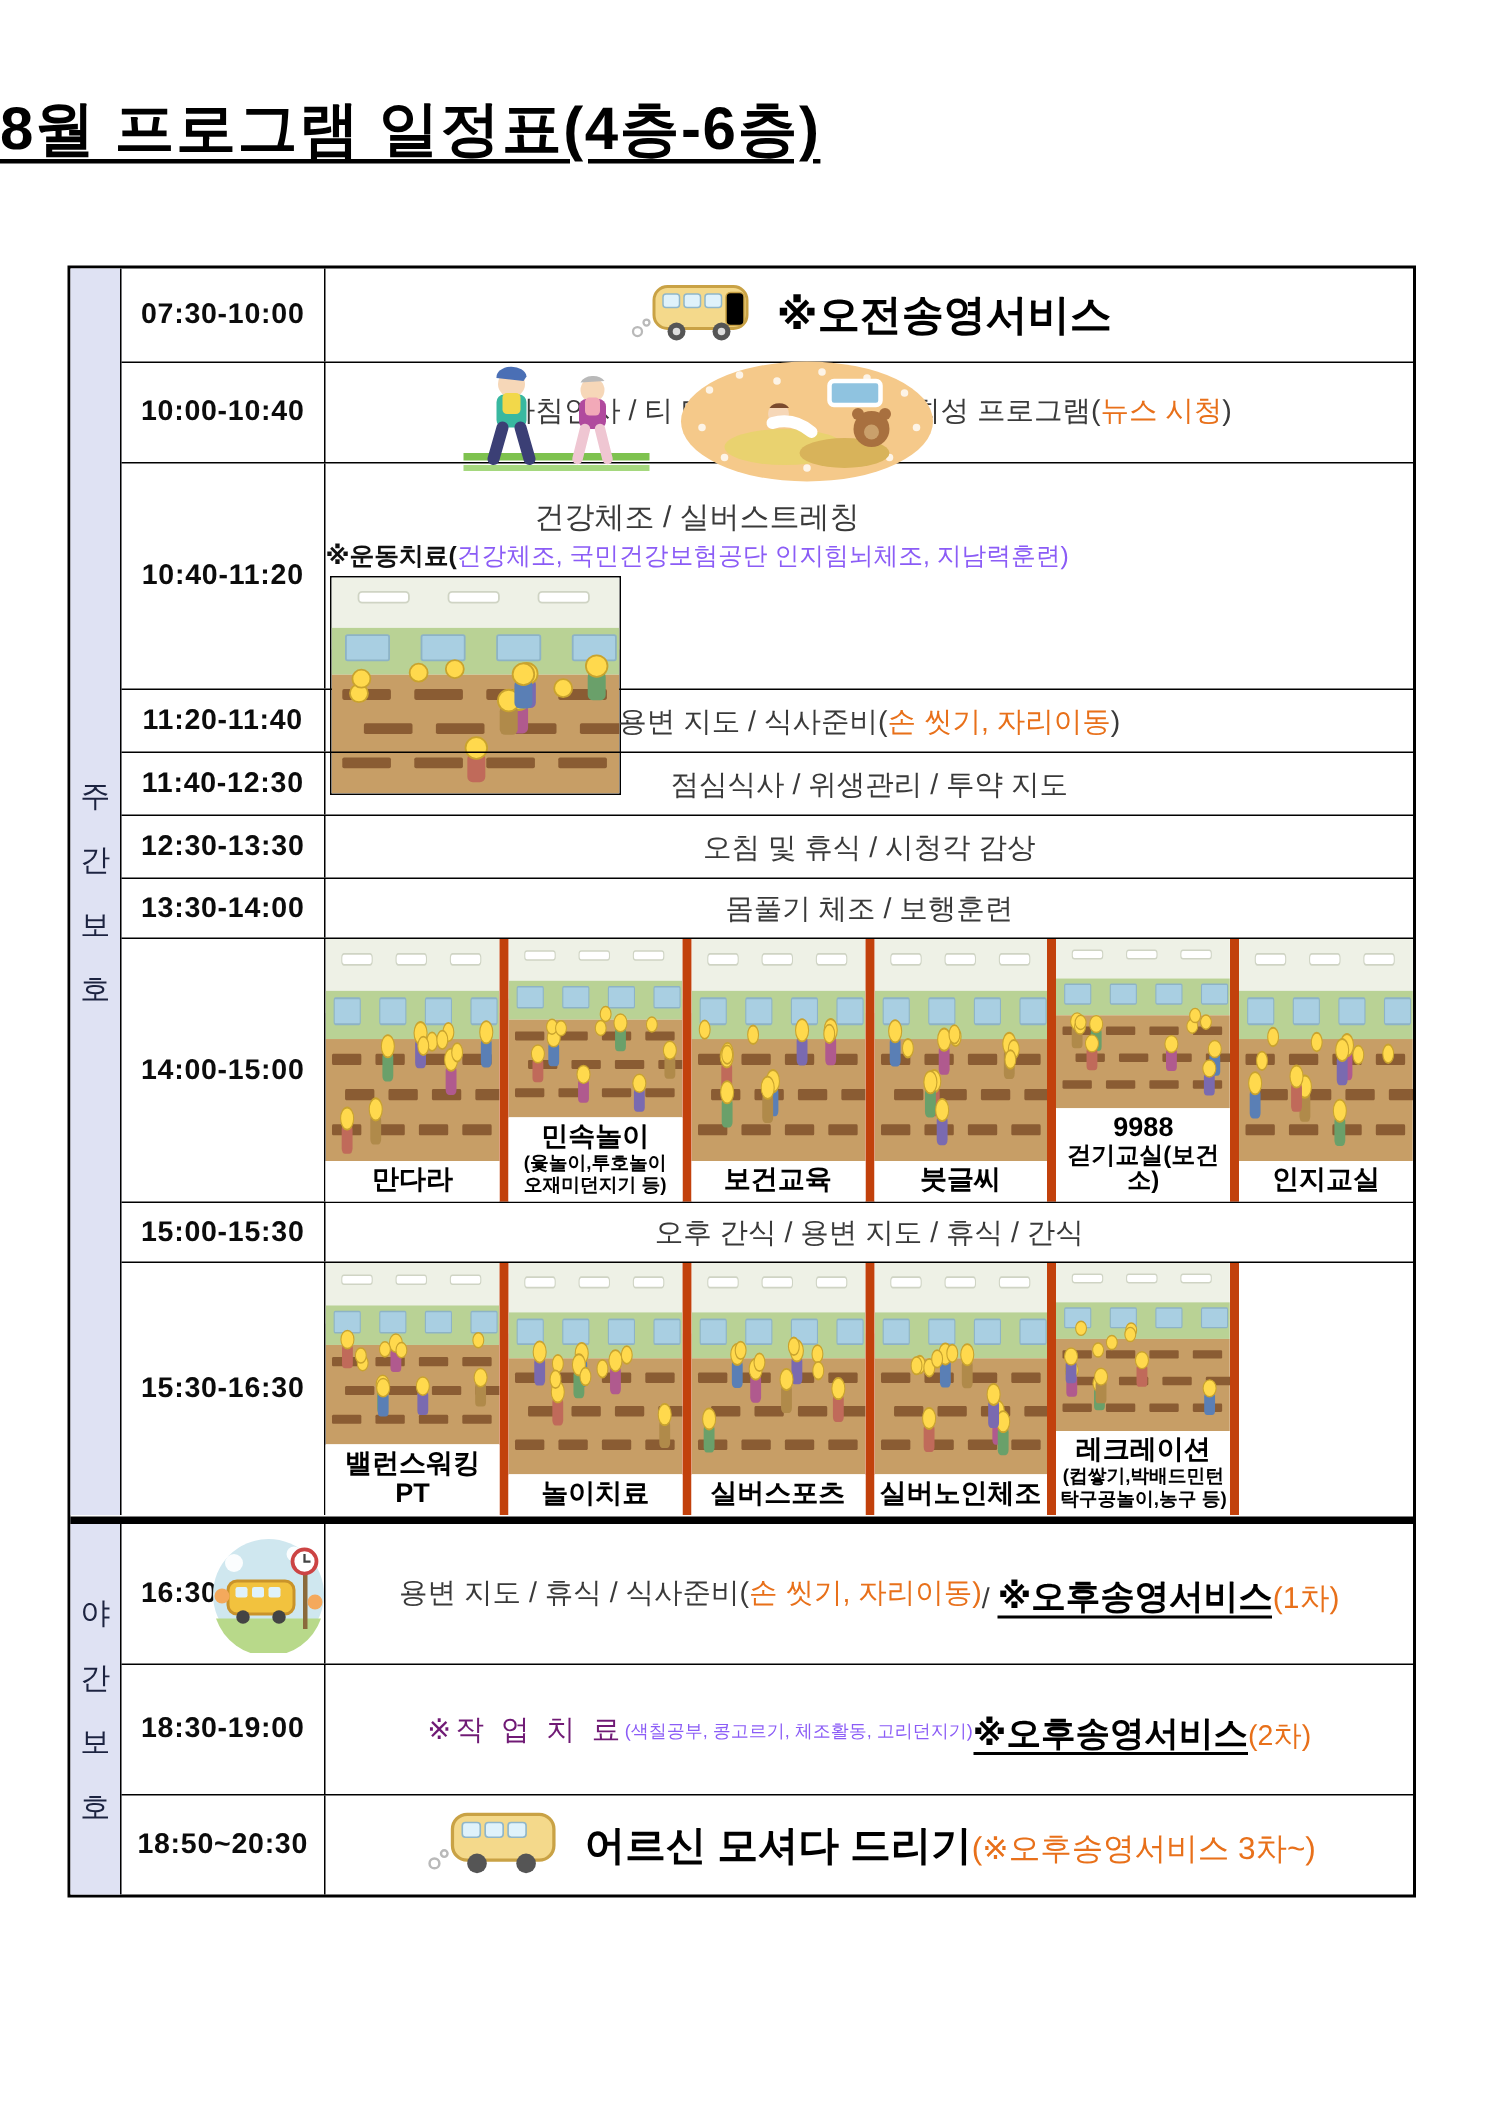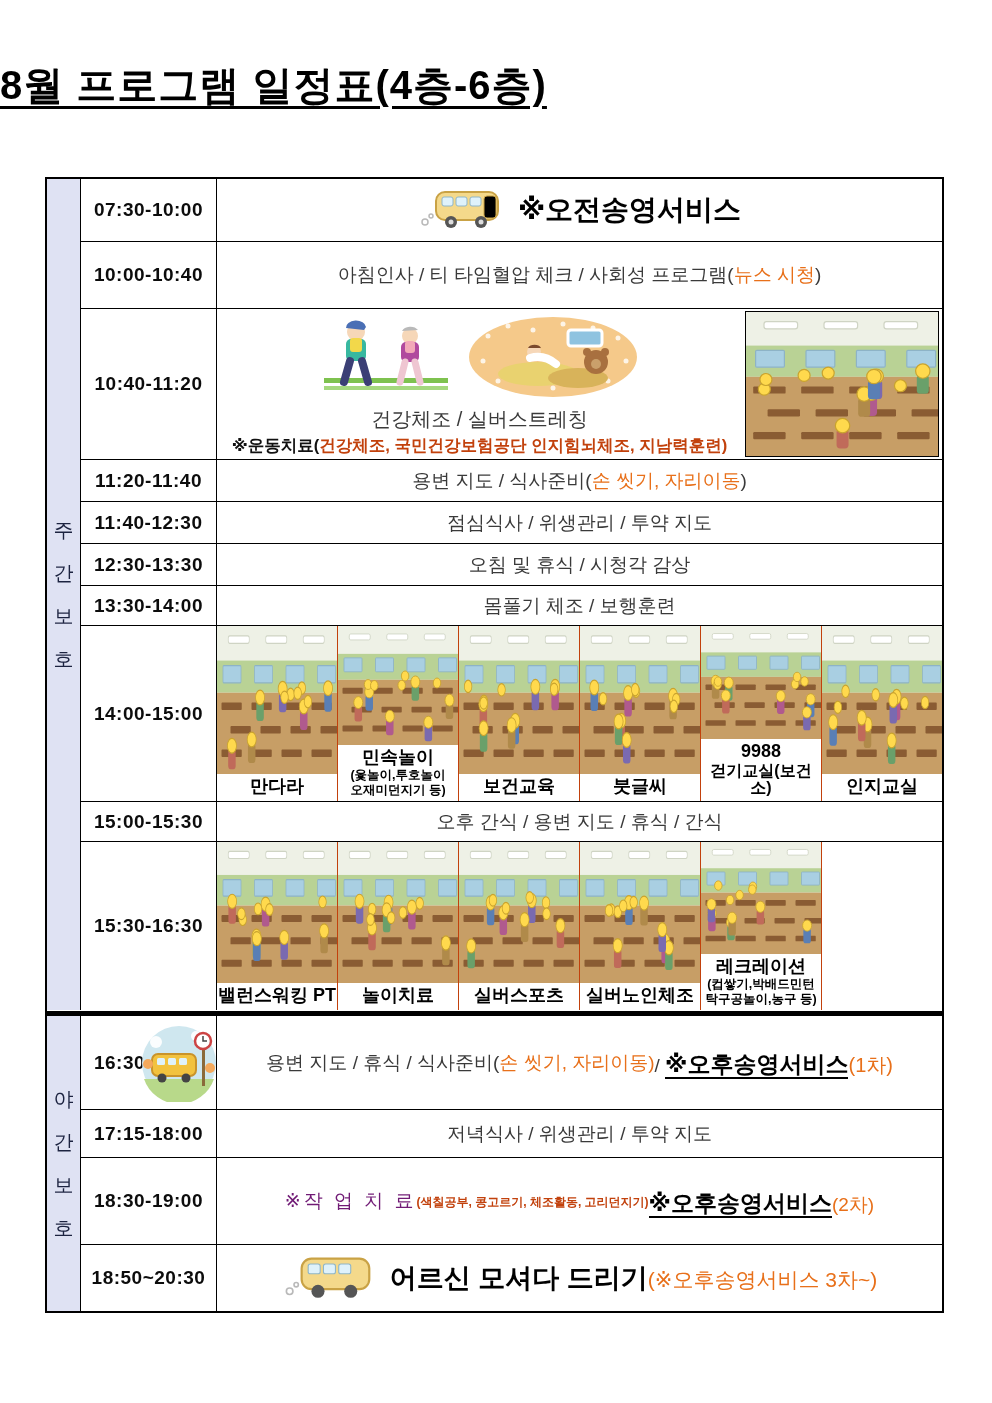--- a/index.html
+++ b/index.html
@@ -29,36 +29,36 @@
   .row:last-child{border-bottom:none;}
   .tcell{flex:none;width:136px;border-right:1px solid #000;box-sizing:border-box;
          display:flex;align-items:center;justify-content:center;
          font-size:19px;font-weight:bold;color:#0c0c0c;letter-spacing:0.5px;}
   .ccell{flex:1;display:flex;flex-direction:row;align-items:center;justify-content:center;
          font-size:19px;color:#3a3a3a;text-align:center;min-width:0;}
   .divider{height:5px;background:#000;border-top:1px solid #fff;}
 
   .big{font-size:28px;font-weight:bold;color:#000;}
   .hl{color:#e8701a;font-weight:normal;}
-  .blue{color:#c2410c;font-weight:bold;}
+  .blue{color:#8b5cf6;font-weight:normal;}
   .uline{border-bottom:2.5px solid #000;}
   .rowflex{flex-direction:row;gap:12px;}
 
   
   .grid{flex-direction:row;align-items:stretch;padding:0;}
-  .acell{flex:1;border-right:1px solid #c2410c;display:flex;flex-direction:column;min-width:0;}
+  .acell{flex:1;border-right:6px solid #c2410c;display:flex;flex-direction:column;min-width:0;}
   .acell:last-child{border-right:none;}
   .aphoto{flex:1;min-height:0;overflow:hidden;display:flex;}
   .aphoto svg{width:100%;height:100%;}
   .alabel{background:#fff;padding:3px 1px 4px;display:flex;flex-direction:column;
           align-items:center;justify-content:center;}
   .alabel .main{font-size:18px;font-weight:bold;color:#000;line-height:1.1;}
   .alabel .sub{font-size:12.5px;font-weight:bold;color:#000;line-height:1.15;}
 
-  .r3wrap{flex-direction:row;align-items:center;padding:0;}
+  .r3wrap{flex-direction:column;align-items:flex-start;padding:0;}
   .r3main{flex:1;display:flex;flex-direction:column;align-items:center;justify-content:center;min-width:0;}
   .r3pics{display:flex;align-items:flex-end;gap:18px;margin-top:4px;}
   .r3line1{font-size:20px;color:#3a3a3a;margin-top:3px;}
   .r3line2{font-size:16.5px;color:#111;font-weight:bold;margin-top:2px;white-space:nowrap;}
   .r3photo{flex:none;width:196px;display:flex;align-items:center;justify-content:center;padding:2px;}
   .r3photo .frame{width:192px;height:144px;border:1px solid #000;overflow:hidden;display:flex;}
   .r3photo svg{width:100%;height:100%;}
 
   .stack{line-height:1.55;}
   .r11{position:relative;}
@@ -835,26 +835,20 @@
                   <circle cx="74" cy="44" r="5" fill="#f4a95c"></circle>
               </svg>
             </span>
             <div><span>용변 지도 / 휴식 / 식사준비(</span><span class="hl">손 씻기, 자리이동</span><span class="hl">)</span></div>
             <div style="margin-top:4px;">
               <span>/ </span><span class="svc uline">※오후송영서비스</span><span class="hl" style="font-size:20px">(1차)</span>
             </div>
           </div>
         </div>
 
-        <div class="row" style="height:48px">
-          <div class="tcell">17:15-18:00</div>
-          <div class="ccell">
-              <span>저녁식사 / 위생관리 / 투약 지도</span>
-            </div>
-        </div>
 
         <div class="row" style="height:87px">
           <div class="tcell">18:30-19:00</div>
           <div class="ccell">
             <div class="r13line1"><span>※작 업 치 료</span></div>
             <div class="r13line2 blue"><span>(색칠공부, 콩고르기, 체조활동, 고리던지기)</span></div>
             <div class="r13line3"><span class="svc uline">※오후송영서비스</span><span class="hl" style="font-size:19px">(2차)</span></div>
           </div>
         </div>
 

